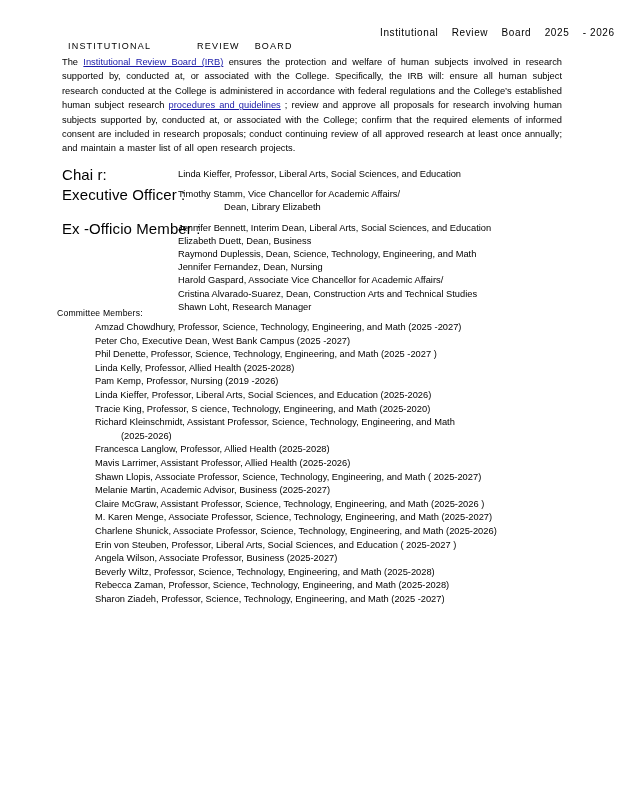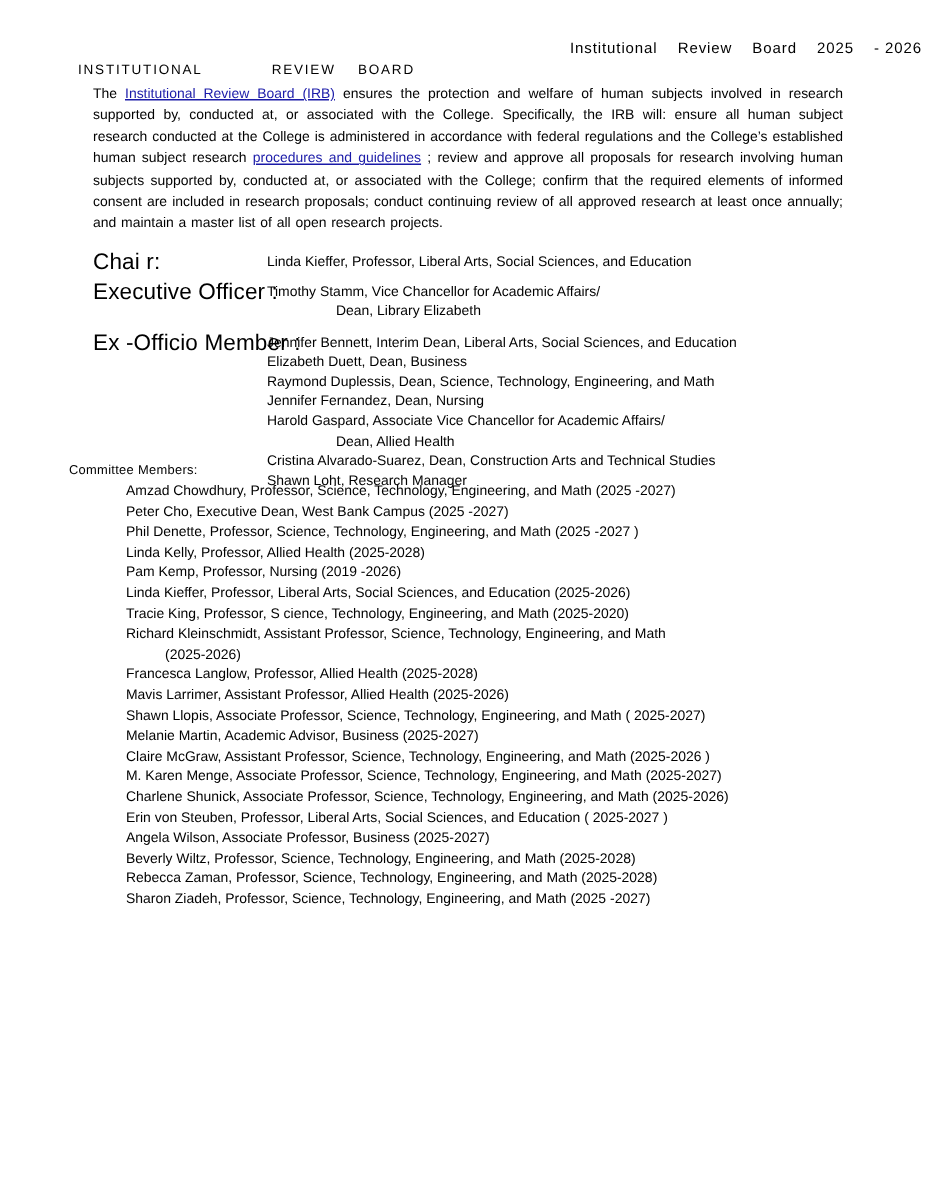--- a/index.html
+++ b/index.html
@@ -27,21 +27,21 @@
     left: 380px;
     font-size: 10px;
     letter-spacing: 0.6px;
     color: #000;
     white-space: nowrap;
   }
   .header-line span { margin-right: 10px; }
   .doc-title {
     position: absolute;
     top: 41px;
-    left: 52px;
+    left: 68px;
     font-size: 9px;
     letter-spacing: 1.2px;
     font-weight: normal;
     white-space: nowrap;
   }
   .doc-title .gap { display: inline-block; width: 46px; }
   .body-para {
     position: absolute;
     top: 55px;
     left: 62px;
@@ -79,21 +79,21 @@
     flex: 1 1 auto;
   }
   .rvals div {
     white-space: nowrap;
   }
   .indent1 { padding-left: 46px; }
   .group-gap { height: 7px; }
   .members-block {
     position: absolute;
     top: 307px;
-    left: 46px;
+    left: 57px;
     width: 540px;
     font-size: 9.3px;
     line-height: 13.6px;
   }
   .members-label {
     position: absolute;
     top: 0px;
     left: 0px;
     font-size: 8.6px;
     letter-spacing: 0.2px;
@@ -151,21 +151,20 @@
     <div class="group-gap"></div>
 
     <div class="rrow">
       <div class="rlabel">Ex -Officio     Member    :</div>
       <div class="rvals">
         <div>Jennifer Bennett, Interim Dean, Liberal Arts, Social Sciences, and Education</div>
         <div>Elizabeth Duett, Dean, Business</div>
         <div>Raymond Duplessis, Dean, Science, Technology, Engineering, and Math</div>
         <div>Jennifer Fernandez, Dean, Nursing</div>
         <div>Harold Gaspard, Associate Vice Chancellor for Academic Affairs/</div>
-        <div class="indent1">Dean, Allied Health</div>
         <div>Cristina Alvarado-Suarez, Dean, Construction Arts and Technical Studies</div>
         <div>Shawn Loht, Research Manager</div>
       </div>
     </div>
 
   </div>
 
   <div class="members-block">
     <div class="members-label">Committee       Members:</div>
     <div class="members-list">

